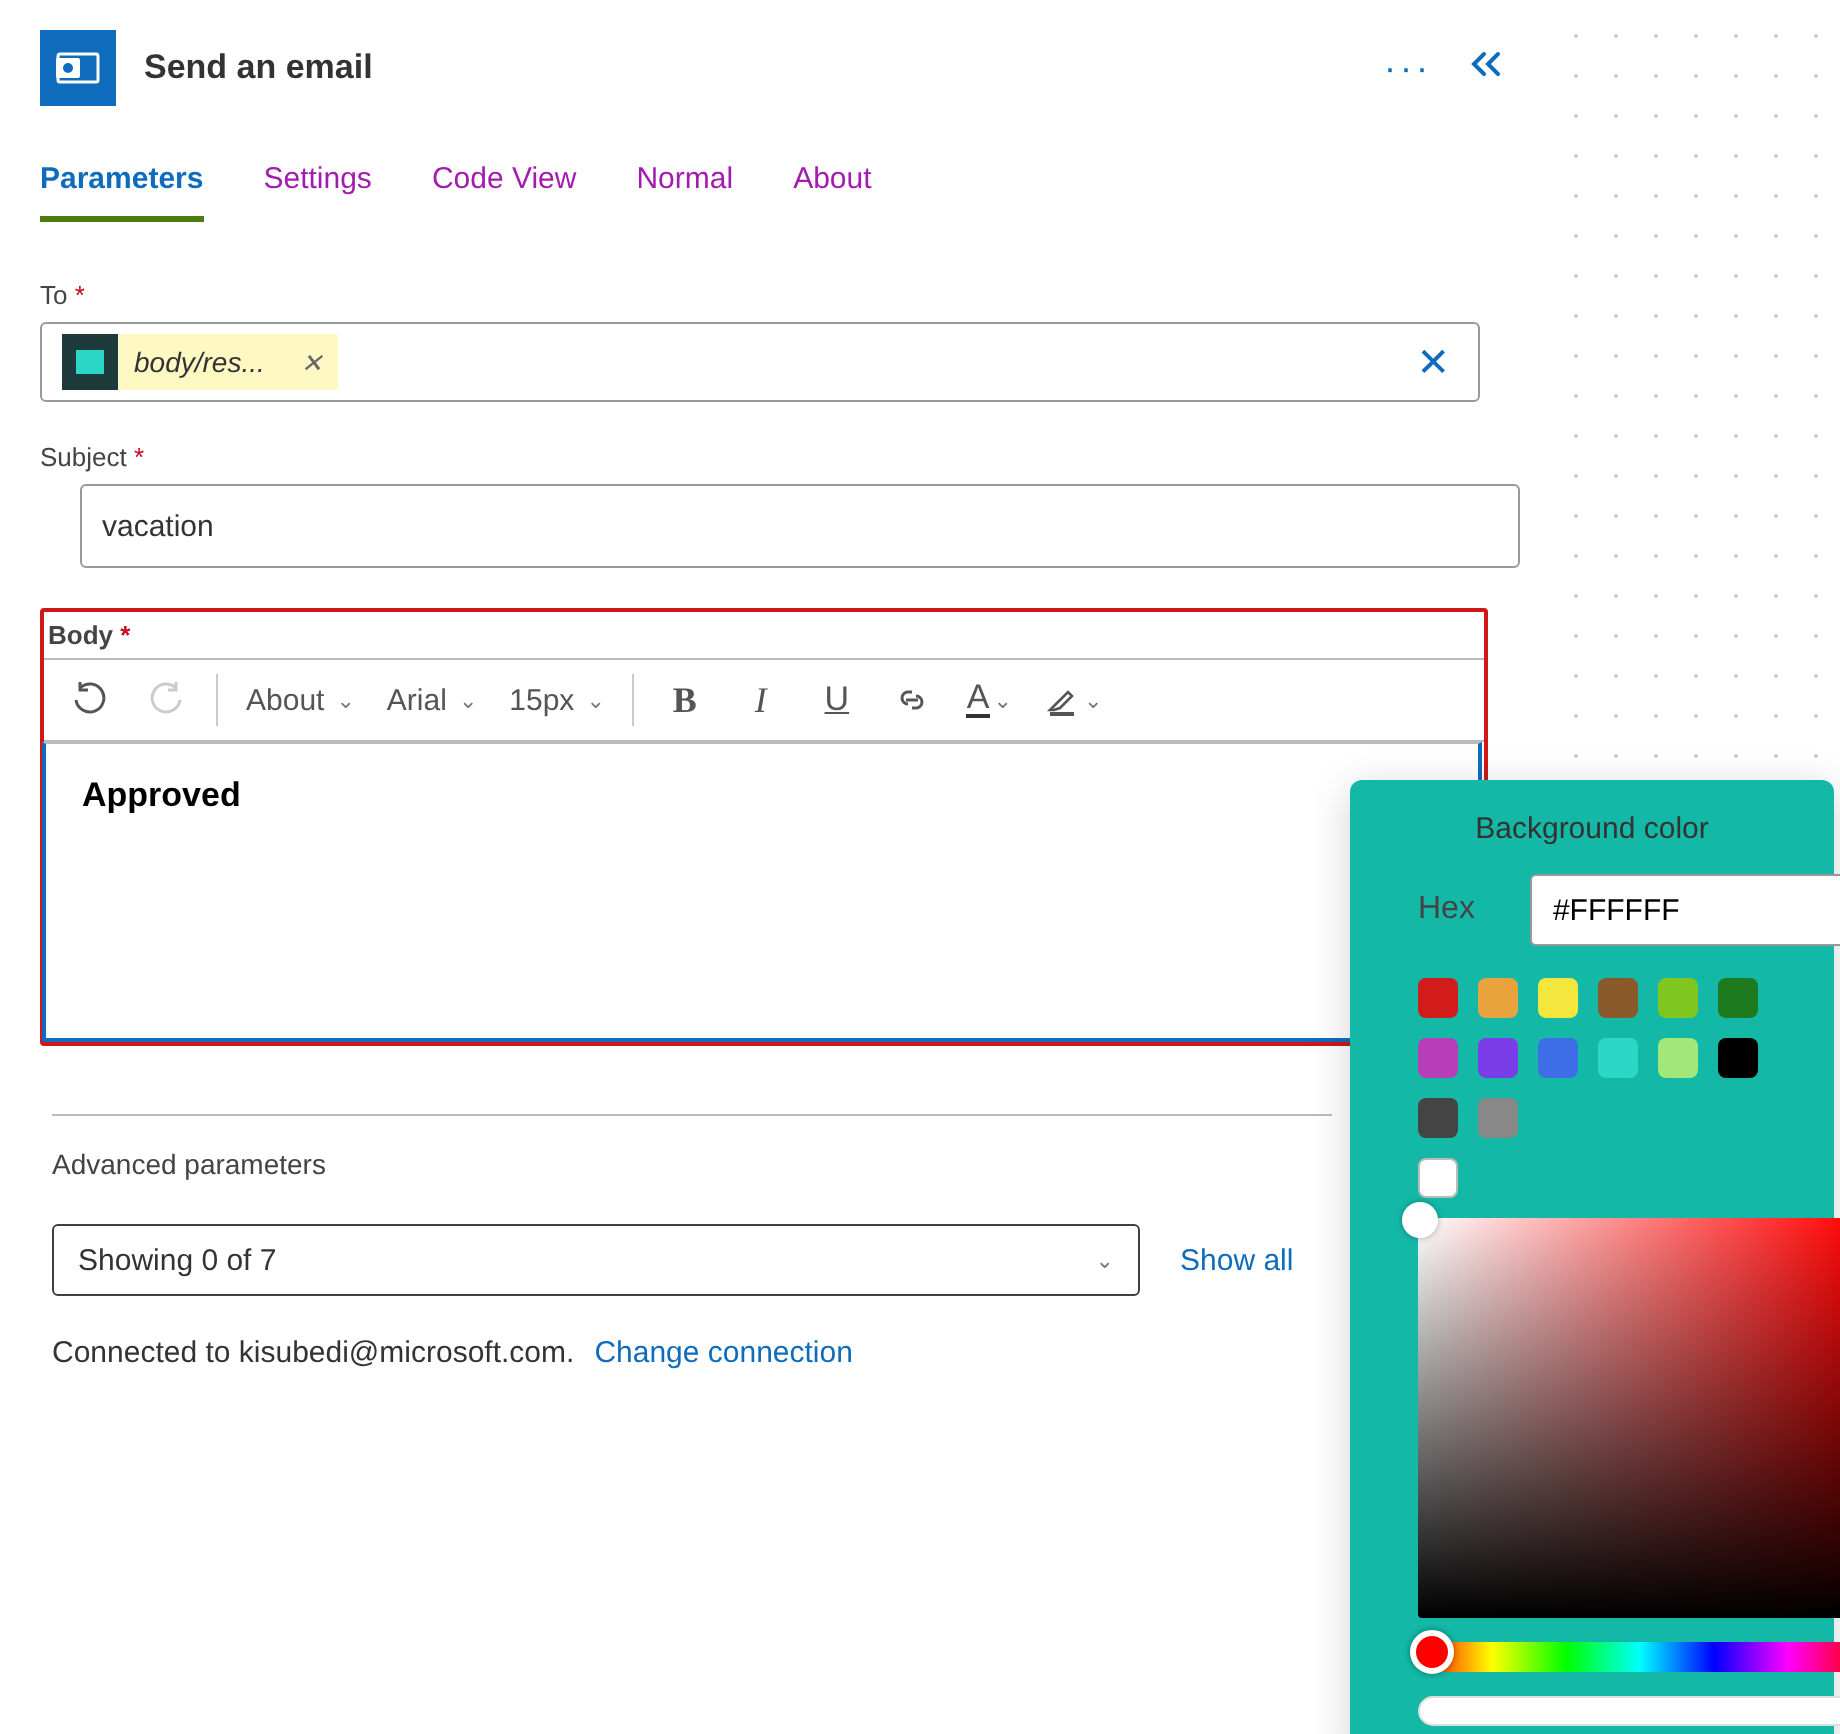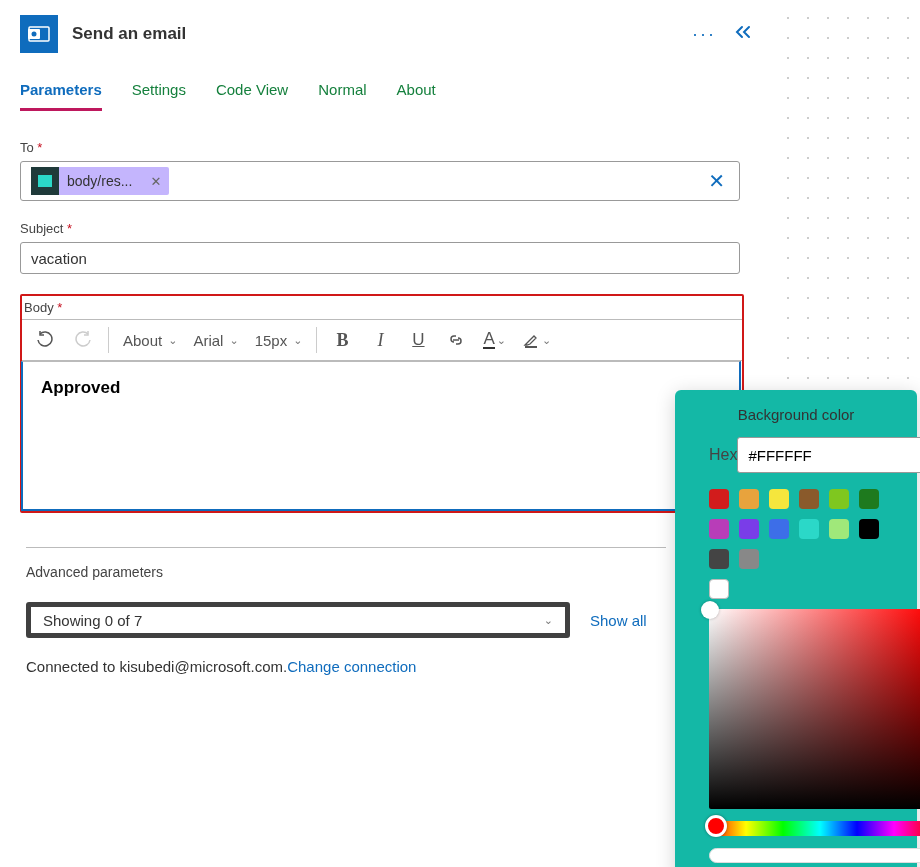--- a/index.html
+++ b/index.html
@@ -15,70 +15,70 @@
     
     .header { display: flex; align-items: center; padding: 10px 6px; gap: 14px; }
     .app-icon { width: 38px; height: 38px; background: #0f6cbd; display: flex; align-items: center; justify-content: center; }
     .app-icon svg { width: 24px; height: 24px; fill: #fff; }
     .header-title { font-size: 17px; font-weight: 600; color: #333; flex: 1; }
     .header-actions { display: flex; gap: 18px; align-items: center; padding-right: 8px; }
     .more-icon { color: #0f6cbd; font-size: 18px; letter-spacing: 2px; cursor: pointer; }
     .collapse-icon { color: #0f6cbd; cursor: pointer; }
     
     .tabs { display: flex; gap: 30px; padding: 18px 6px 0; border-bottom: 1px solid transparent; }
-    .tab { font-size: 15px; color: #15803d; padding-bottom: 10px; cursor: pointer; }
-    .tab.active { color: #0f6cbd; border-bottom: 3px solid #be185d; font-weight: 600; }
+    .tab { font-size: 15px; color: #a21caf; padding-bottom: 10px; cursor: pointer; }
+    .tab.active { color: #0f6cbd; border-bottom: 3px solid #4d7c0f; font-weight: 600; }
     
     .form { padding: 28px 6px 0; }
     .field { margin-bottom: 20px; }
     .label { font-size: 13px; color: #444; margin-bottom: 6px; display: block; }
     .req { color: #c50f1f; }
     .input-box { border: 1px solid #999; border-radius: 3px; padding: 6px 10px; width: 720px; font-size: 15px; }
     
     .to-box { display: flex; align-items: center; gap: 8px; height: 40px; }
     .chip-container { flex: 1; display: flex; }
-    .chip { display: inline-flex; align-items: center; background: #c4b5fd; border-radius: 2px; height: 28px; padding: 0 2px 0 0; gap: 8px; font-size: 14px; }
+    .chip { display: inline-flex; align-items: center; background: #fef9c3; border-radius: 2px; height: 28px; padding: 0 2px 0 0; gap: 8px; font-size: 14px; font-style: italic; }
     .chip-icon { width: 28px; height: 28px; background: #1f3a3a; display: flex; align-items: center; justify-content: center; }
     .chip-icon-inner { width: 14px; height: 12px; background: #2bd8c8; }
     .chip-label { color: #333; padding-right: 4px; }
     .chip-remove { color: #666; cursor: pointer; padding: 0 6px; font-size: 13px; }
     .clear-x { font-size: 20px; color: #0f6cbd; cursor: pointer; padding-right: 4px; }
     
-    .subject-input { height: 32px; color: #333; font-size: 15px; }
+    .subject-input { height: 42px; color: #333; font-size: 15px; margin-left: 20px; }
     
     .body-section { border: 2px solid #d01818; border-radius: 2px; padding: 4px 0 0; width: 724px; }
-    .body-label { font-size: 13px; color: #444; padding: 0 0 4px 2px; }
+    .body-label { font-size: 13px; color: #444; padding: 0 0 4px 2px; font-weight: bold; }
     
     .toolbar { display: flex; align-items: center; border: 1px solid #bbb; border-left: none; border-right: none; height: 42px; padding: 0 6px; gap: 4px; }
     .tb-btn { width: 34px; height: 34px; display: flex; align-items: center; justify-content: center; color: #555; cursor: pointer; font-size: 17px; }
     .tb-btn.disabled { color: #bbb; cursor: default; }
     .tb-sep { width: 1px; height: 26px; background: #ccc; margin: 0 4px; }
     .tb-select { display: flex; align-items: center; gap: 6px; padding: 0 6px; color: #555; font-size: 15px; cursor: pointer; }
     .chev-down { font-size: 11px; color: #777; }
     .bold-b { font-weight: 700; font-size: 18px; font-family: 'Times New Roman', serif; }
     .italic-i { font-style: italic; font-size: 18px; font-family: 'Times New Roman', serif; }
     .under-u { text-decoration: underline; font-size: 17px; }
     
     .editor { border: 2px solid #0f6cbd; border-top: 1px solid #bbb; padding: 16px 18px; min-height: 150px; width: 720px; margin-left: -1px; }
     .editor-h { font-size: 17px; font-weight: 700; margin-bottom: 18px; }
     .editor-p { font-size: 16px; color: #333; }
     .hl { background: #7fc71f; padding: 0 1px; }
     
     .divider { border-top: 1px solid #bbb; margin: 34px 6px 16px; width: 640px; }
     .adv-label { font-size: 14px; color: #444; margin-bottom: 22px; padding-left: 6px; }
     .adv-row { display: flex; align-items: center; gap: 20px; padding-left: 6px; }
-    .adv-select { border: 5px solid #404040; border-radius: 3px; height: 36px; width: 544px; display: flex; align-items: center; justify-content: space-between; padding: 0 12px; font-size: 15px; color: #333; cursor: pointer; }
+    .adv-select { border: 1px solid #404040; border-radius: 3px; height: 36px; width: 544px; display: flex; align-items: center; justify-content: space-between; padding: 0 12px; font-size: 15px; color: #333; cursor: pointer; }
     .link { color: #0f6cbd; font-size: 15px; cursor: pointer; }
     
-    .conn-row { padding: 20px 6px; font-size: 15px; color: #333; display: flex; align-items: center; }
+    .conn-row { padding: 20px 6px; font-size: 15px; color: #333; display: flex; gap: 10px; align-items: center; }
     
     
     .color-popup { position: absolute; right: 3px; top: 390px; width: 242px; background: #14b8a6; border-radius: 6px; box-shadow: 0 4px 20px rgba(0,0,0,0.18); padding: 16px 34px; z-index: 5; }
     .cp-title { text-align: center; font-size: 15px; color: #333; margin-bottom: 14px; }
-    .cp-hex-row { display: flex; align-items: center; gap: 0; margin-bottom: 16px; }
+    .cp-hex-row { display: flex; align-items: center; gap: 28px; margin-bottom: 16px; }
     .cp-hex-label { font-size: 16px; color: #444; }
     .cp-hex-input { flex: 1; border: 1px solid #999; border-radius: 3px; height: 36px; padding: 0 10px; font-size: 15px; }
     .swatches { display: flex; flex-wrap: wrap; gap: 10px; margin-bottom: 10px; }
     .swatch { width: 20px; height: 20px; border-radius: 4px; cursor: pointer; }
     .swatch.outline { border: 1px solid #bbb; }
     .gradient-wrap { position: relative; margin-top: 10px; }
     .grad-box { width: 222px; height: 200px; background: linear-gradient(to bottom, rgba(0,0,0,0) 0%, #000 100%), linear-gradient(to right, #fff 0%, #ff0000 100%); border-radius: 2px; }
     .grad-cursor { position: absolute; width: 18px; height: 18px; border-radius: 50%; background: #fff; top: -8px; left: -8px; box-shadow: 0 0 3px rgba(0,0,0,0.3); }
     .hue-bar { width: 222px; height: 15px; border-radius: 10px; margin-top: 12px; background: linear-gradient(to right, #ff0000, #ffff00, #00ff00, #00ffff, #0000ff, #ff00ff, #ff0000); position: relative; }
     .hue-cursor { position: absolute; width: 22px; height: 22px; border-radius: 50%; background: #ff0000; border: 3px solid #fff; top: -6px; left: -4px; box-shadow: 0 0 3px rgba(0,0,0,0.4); }

